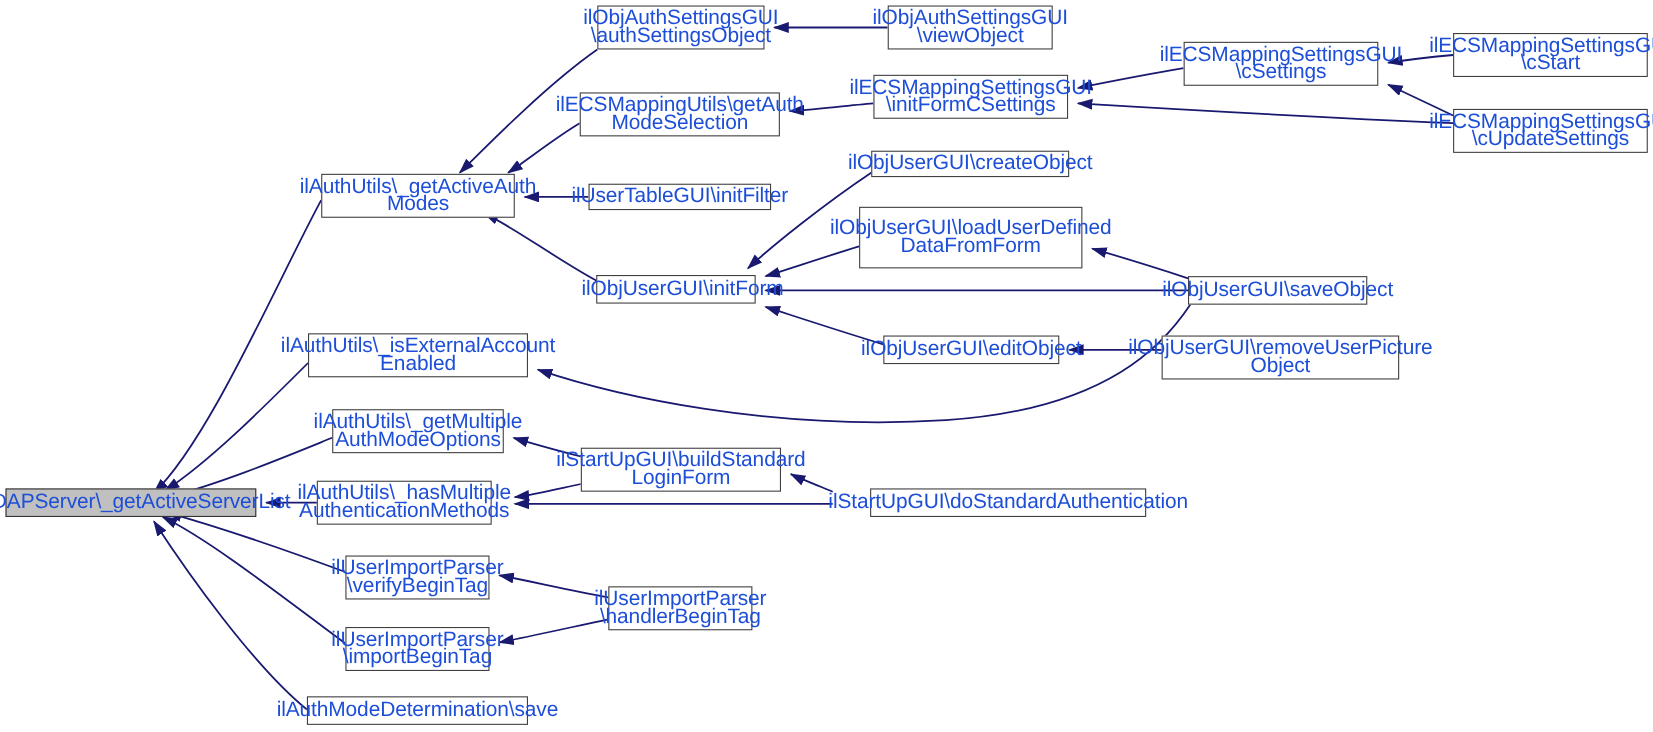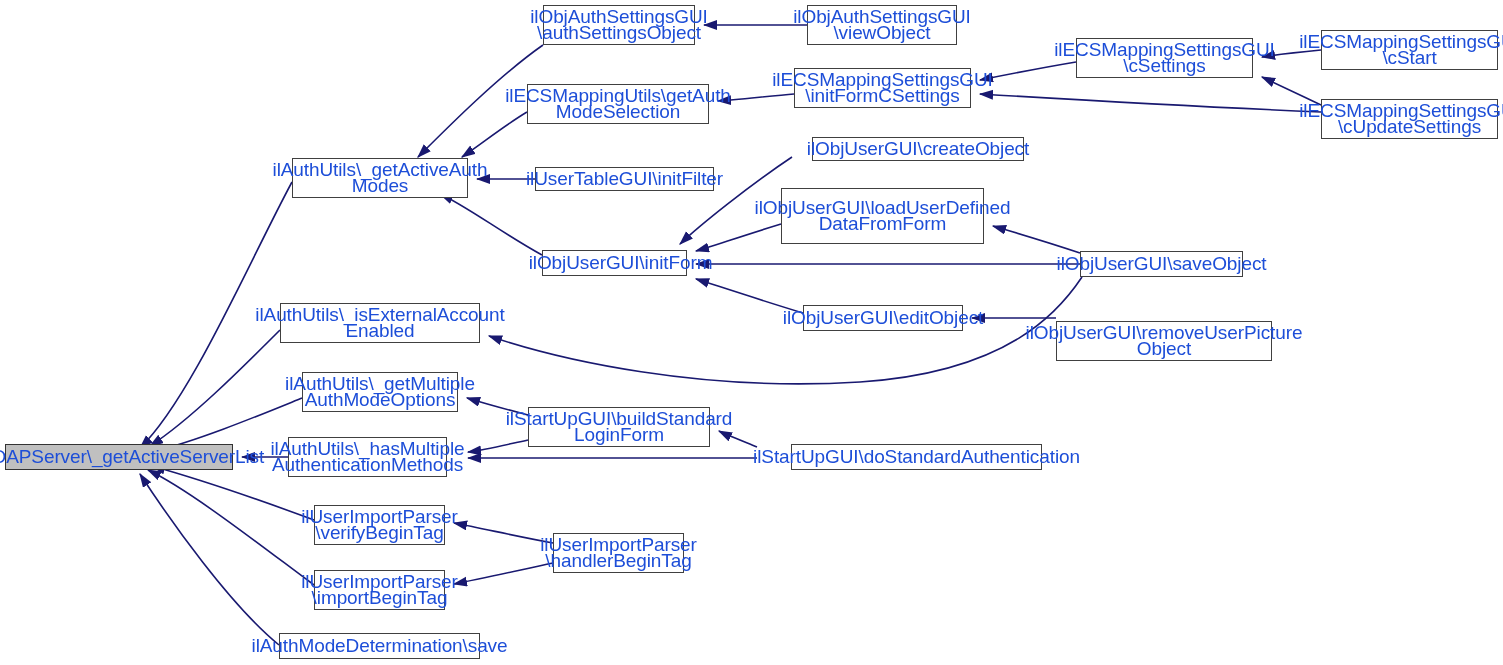--- a/index.html
+++ b/index.html
@@ -76,38 +76,38 @@
       </g>
   </svg>
   <div id="node-layer">
       <div class="node root" style="left: 5px; top: 444px; width: 228px; height: 26px; align-items: center;"><span class="lbl">ilLDAPServer\_getActiveServerList</span></div>
       <div class="node" style="left: 292px; top: 158px; width: 176px; height: 40px;"><span class="lbl">ilAuthUtils\_getActiveAuth
 Modes</span></div>
       <div class="node" style="left: 543px; top: 5px; width: 152px; height: 40px;"><span class="lbl">ilObjAuthSettingsGUI
 \authSettingsObject</span></div>
       <div class="node" style="left: 527px; top: 84px; width: 182px; height: 40px;"><span class="lbl">ilECSMappingUtils\getAuth
 ModeSelection</span></div>
-      <div class="node" style="left: 535px; top: 167px; width: 179px; height: 24px;"><span class="lbl">ilUserTableGUI\initFilter</span></div>
+      <div class="node" style="left: 535px; top: 167px; width: 166px; height: 24px;"><span class="lbl">ilUserTableGUI\initFilter</span></div>
       <div class="node" style="left: 807px; top: 5px; width: 150px; height: 40px;"><span class="lbl">ilObjAuthSettingsGUI
 \viewObject</span></div>
       <div class="node" style="left: 794px; top: 68px; width: 177px; height: 40px;"><span class="lbl">ilECSMappingSettingsGUI
 \initFormCSettings</span></div>
       <div class="node" style="left: 1076px; top: 38px; width: 177px; height: 40px;"><span class="lbl">ilECSMappingSettingsGUI
 \cSettings</span></div>
       <div class="node" style="left: 1321px; top: 30px; width: 177px; height: 40px;"><span class="lbl">ilECSMappingSettingsGUI
 \cStart</span></div>
       <div class="node" style="left: 1321px; top: 99px; width: 177px; height: 40px;"><span class="lbl">ilECSMappingSettingsGUI
 \cUpdateSettings</span></div>
-      <div class="node" style="left: 792px; top: 137px; width: 212px; height: 24px; margin-left: 20px;"><span class="lbl">ilObjUserGUI\createObject</span></div>
+      <div class="node" style="left: 792px; top: 137px; width: 180px; height: 24px;"><span class="lbl">ilObjUserGUI\createObject</span></div>
       <div class="node" style="left: 781px; top: 188px; width: 203px; height: 56px;"><span class="lbl">ilObjUserGUI\loadUserDefined
 DataFromForm</span></div>
       <div class="node" style="left: 542px; top: 250px; width: 145px; height: 26px; padding-left: 12px;"><span class="lbl">ilObjUserGUI\initForm</span></div>
       <div class="node" style="left: 1080px; top: 251px; width: 163px; height: 26px;"><span class="lbl">ilObjUserGUI\saveObject</span></div>
       <div class="node" style="left: 803px; top: 305px; width: 160px; height: 26px;"><span class="lbl">ilObjUserGUI\editObject</span></div>
-      <div class="node" style="left: 1056px; top: 305px; width: 216px; height: 40px; margin-top: 16px;"><span class="lbl">ilObjUserGUI\removeUserPicture
+      <div class="node" style="left: 1056px; top: 305px; width: 216px; height: 40px;"><span class="lbl">ilObjUserGUI\removeUserPicture
 Object</span></div>
       <div class="node" style="left: 280px; top: 303px; width: 200px; height: 40px;"><span class="lbl">ilAuthUtils\_isExternalAccount
 Enabled</span></div>
       <div class="node" style="left: 302px; top: 372px; width: 156px; height: 40px;"><span class="lbl">ilAuthUtils\_getMultiple
 AuthModeOptions</span></div>
       <div class="node" style="left: 288px; top: 437px; width: 159px; height: 40px;"><span class="lbl">ilAuthUtils\_hasMultiple
 AuthenticationMethods</span></div>
       <div class="node" style="left: 528px; top: 407px; width: 182px; height: 40px;"><span class="lbl">ilStartUpGUI\buildStandard
 LoginForm</span></div>
       <div class="node" style="left: 791px; top: 444px; width: 251px; height: 26px;"><span class="lbl">ilStartUpGUI\doStandardAuthentication</span></div>

